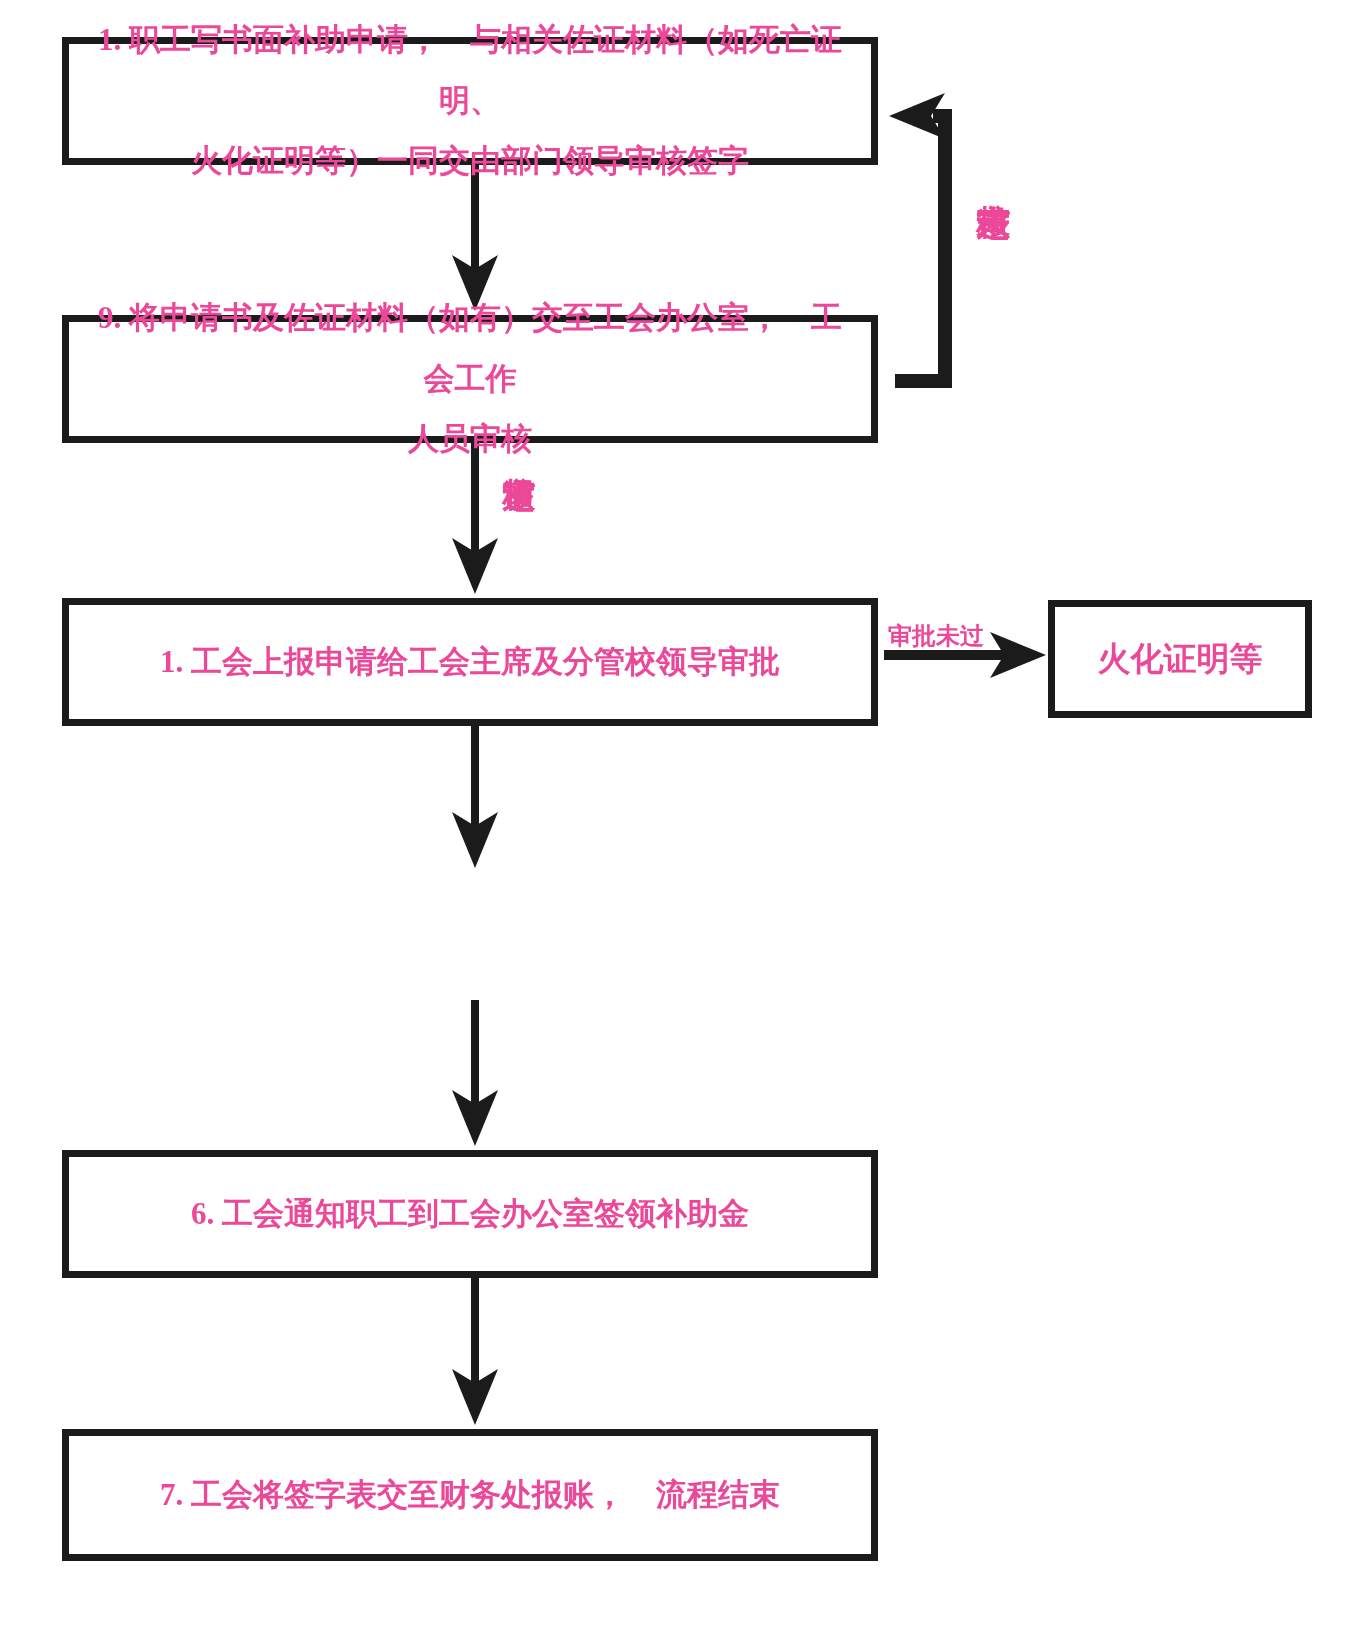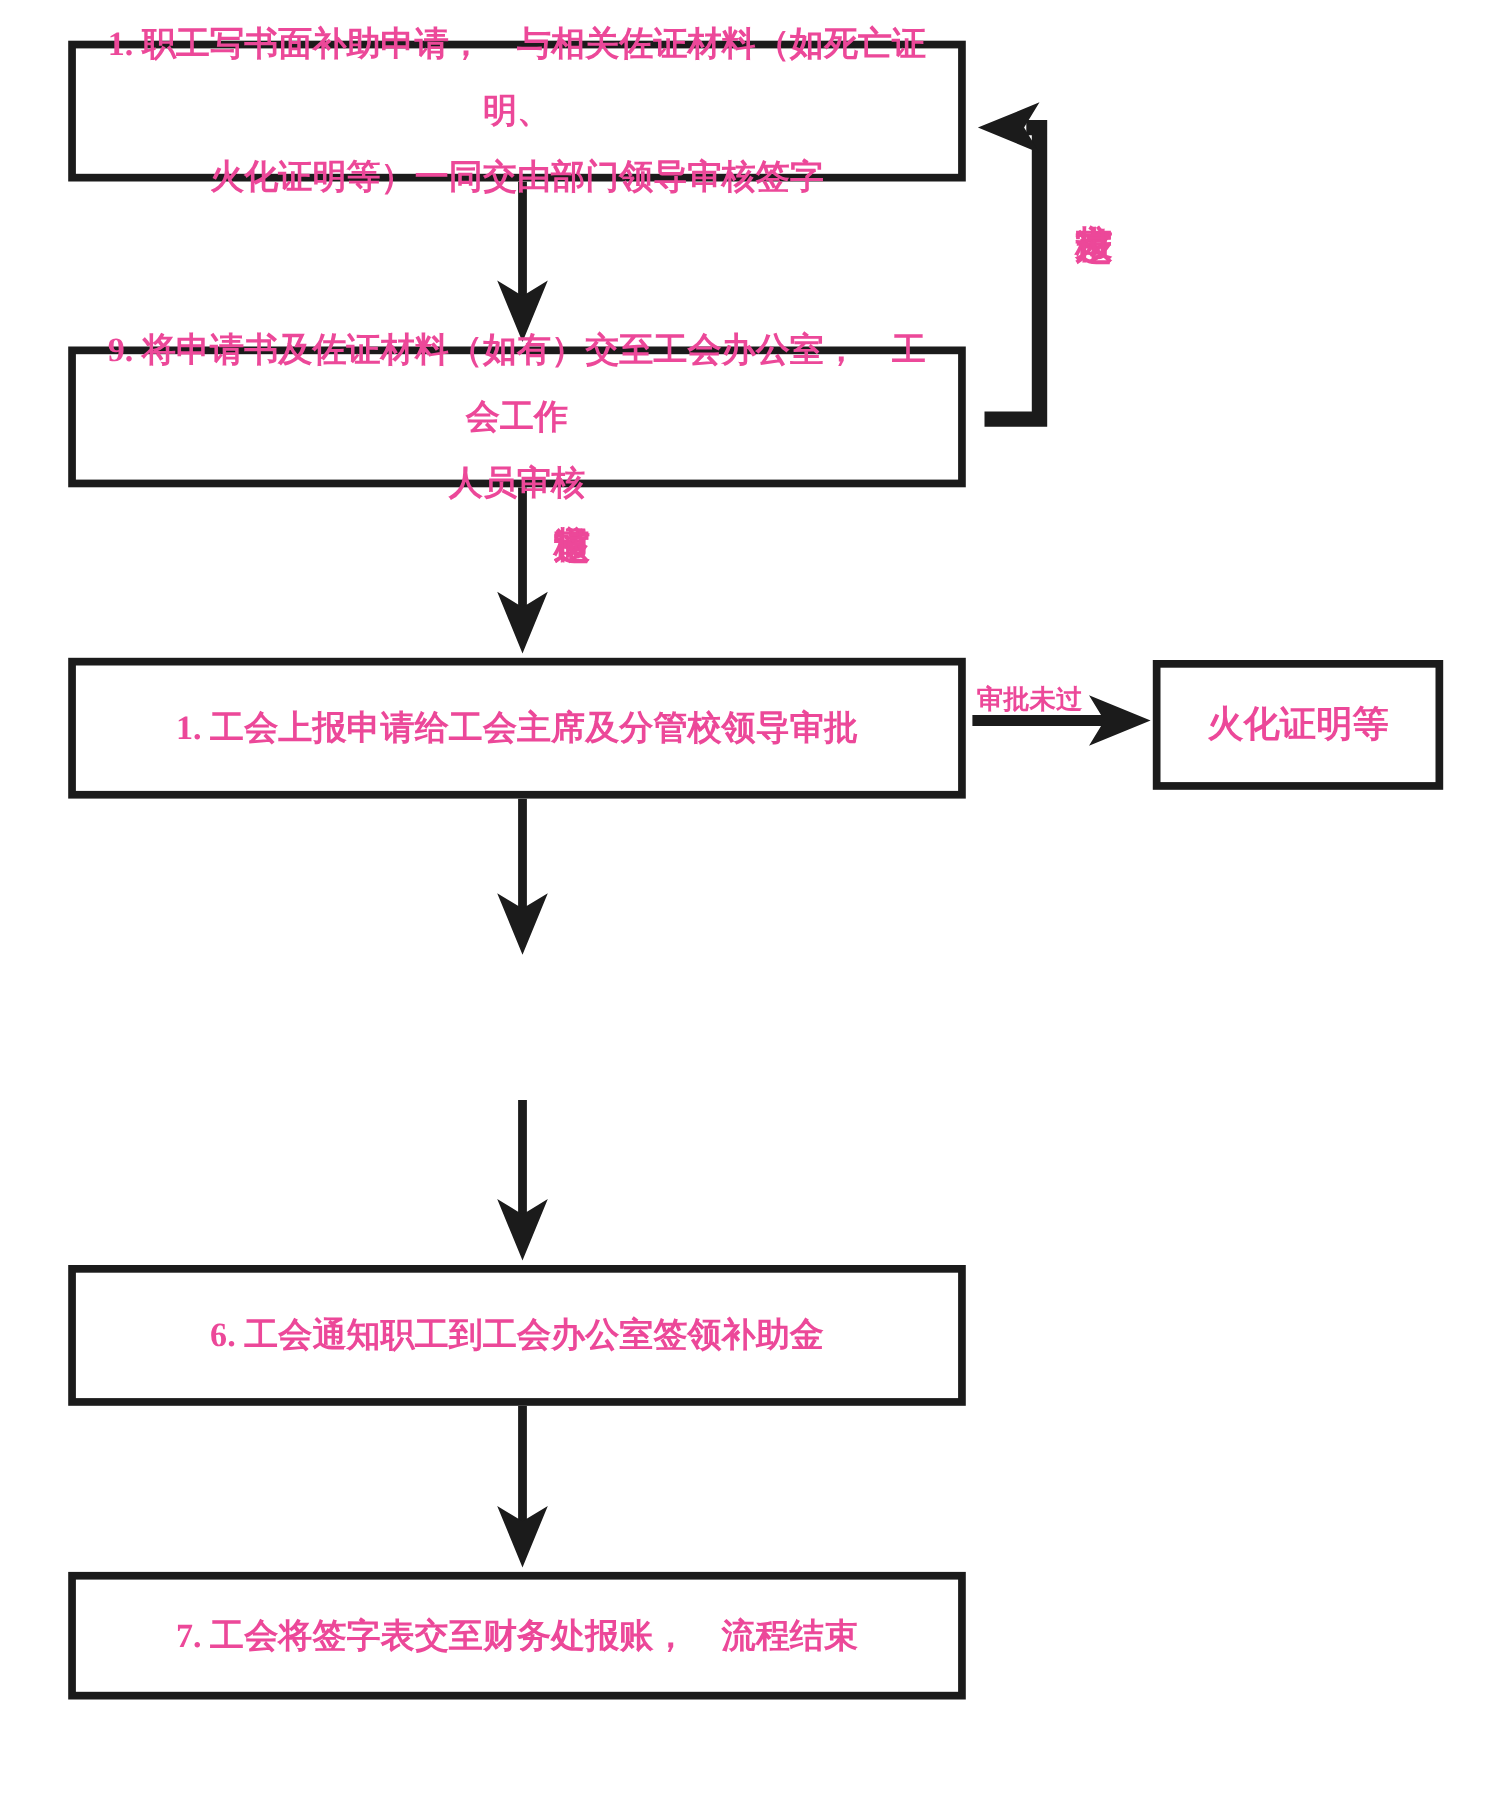--- a/index.html
+++ b/index.html
@@ -24,21 +24,21 @@
     font-weight:bold;
     line-height:1.95;
     white-space:pre-line;
     padding:0 28px;
   }
   .step1{left:62px;top:37px;width:816px;height:128px;}
   .step2{left:62px;top:315px;width:816px;height:128px;}
   .step4{left:62px;top:598px;width:816px;height:128px;}
   .step5{left:62px;top:872px;width:816px;height:128px;}
   .step6{left:62px;top:1150px;width:816px;height:128px;}
-  .step7{left:62px;top:1429px;width:816px;height:116px;}
+  .step7{left:62px;top:1429px;width:816px;height:132px;}
   .terminate{left:1048px;top:600px;width:264px;height:118px;font-size:33px;}
   .vlabel{
     position:absolute;
     writing-mode:vertical-rl;
     text-orientation:upright;
     font-size:34px;
     font-weight:bold;
     letter-spacing:1px;
     line-height:1;
   }

